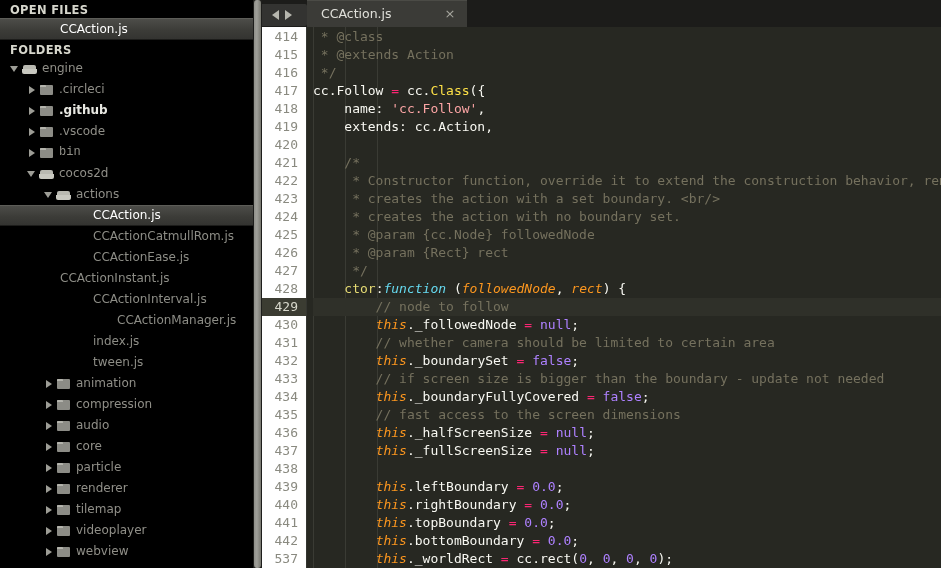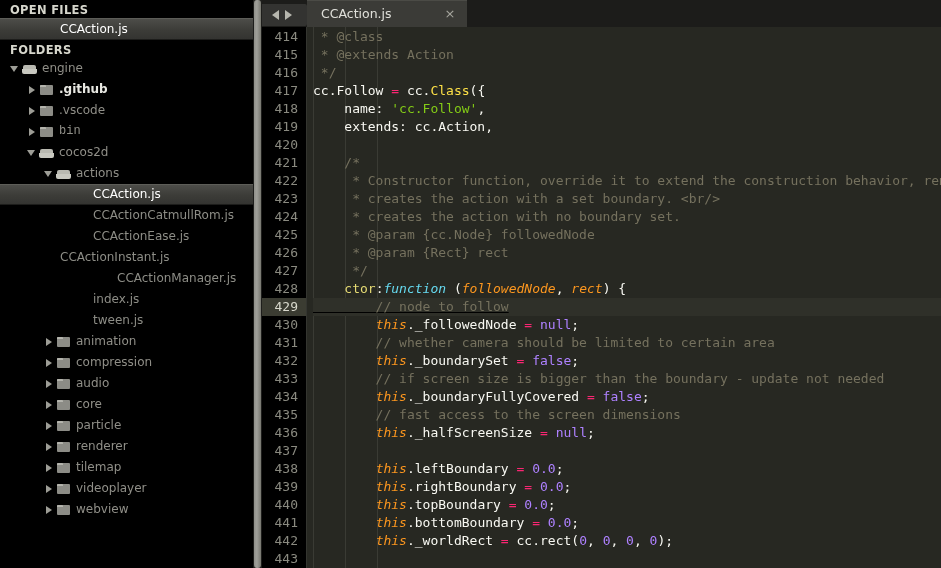--- a/index.html
+++ b/index.html
@@ -173,21 +173,21 @@
     left: 0; top: 27px; right: 0; bottom: 0;
     background: #272822;
     overflow: hidden;
     display: flex;
     font-family: "DejaVu Sans Mono", monospace;
     font-size: 13px;
   }
   #gutter {
     width: 54px;
     flex: 0 0 54px;
-    background: #000000;
+    background: #ffffff;
     position: relative;
     padding-top: 1px;
   }
   #gutter .ln {
     height: 18px; line-height: 18px;
     text-align: right;
     padding-right: 9px;
     color: #8a8a80;
     font-size: 13px;
   }
@@ -200,34 +200,34 @@
     background:#343530;
   }
   #code {
     flex: 1 1 auto;
     position: relative;
     padding-top: 1px;
     padding-left: 6px;
     overflow: hidden;
   }
   .cl { height: 18px; line-height: 18px; white-space: pre; }
-  .cl.cur { background: #2f3029; text-decoration: underline; }
+  .cl.cur { background: #2f3029; }
   .iguide {
     position: absolute;
     top: 0; width: 1px; height: 100%;
     background: #3a3b34;
     z-index: 0;
   }
   #code .cl { position: relative; z-index: 1; }
 
   
   .c  { color: #75715e; }  
   .k  { color: #ae81ff; }  
   .op { color: #f92672; }  
-  .st { color: #84cc16; }  
+  .st { color: #fca5a5; }  
   .fn { color: #66d9ef; font-style: italic; }  
   .cls{ color: #fde047; }
   .th { color: #fd971f; font-style: italic; }  
   .pl { color: #f8f8f2; }  
   .y  { color: #e6db74; }  
 </style>
 </head>
 <body>
 
 <div id="app">
@@ -241,20 +241,25 @@
           <span class="lbl">CCAction.js</span>
         </div>
       </div>
     <div class="side-head">FOLDERS</div>
     <div id="folder-tree">
         <div class="row dir" style="padding-left: 10px;">
           <span class="arrow open"></span>
           <span class="fic open"></span>
           <span class="lbl">engine</span>
         </div>
+        <div class="row dir" style="padding-left: 27px;">
+          <span class="arrow closed"></span>
+          <span class="fic closed"></span>
+          <span class="lbl">.circleci</span>
+        </div>
         <div class="row dir bold" style="padding-left: 27px;">
           <span class="arrow closed"></span>
           <span class="fic closed"></span>
           <span class="lbl">.github</span>
         </div>
         <div class="row dir" style="padding-left: 27px;">
           <span class="arrow closed"></span>
           <span class="fic closed"></span>
           <span class="lbl">.vscode</span>
         </div>
@@ -285,20 +290,25 @@
         </div>
         <div class="row file" style="padding-left: 61px;">
           <span class="arrow none"></span>
           <span class="fic none"></span>
           <span class="lbl">CCActionEase.js</span>
         </div>
         <div class="row file" style="padding-left: 28px;">
           <span class="arrow none"></span>
           <span class="fic none"></span>
           <span class="lbl">CCActionInstant.js</span>
+        </div>
+        <div class="row file" style="padding-left: 61px;">
+          <span class="arrow none"></span>
+          <span class="fic none"></span>
+          <span class="lbl">CCActionInterval.js</span>
         </div>
         <div class="row file" style="padding-left: 61px; gap: 12px;">
           <span class="arrow none"></span>
           <span class="fic none"></span>
           <span class="lbl">CCActionManager.js</span>
         </div>
         <div class="row file" style="padding-left: 61px; text-align: center;">
           <span class="arrow none"></span>
           <span class="fic none"></span>
           <span class="lbl">index.js</span>
@@ -401,21 +411,21 @@
           <div class="ln">433</div>
           <div class="ln">434</div>
           <div class="ln">435</div>
           <div class="ln">436</div>
           <div class="ln">437</div>
           <div class="ln">438</div>
           <div class="ln">439</div>
           <div class="ln">440</div>
           <div class="ln">441</div>
           <div class="ln">442</div>
-          <div class="ln">443</div>
+          <div class="ln">537</div>
         </div>
       <div id="code">
         <div class="iguide" style="left:6px"></div>
         <div class="iguide" style="left:38px"></div>
         <div class="iguide" style="left:70px"></div>
       <div class="cl"><span class="c"> * @class</span></div>
           <div class="cl"><span class="c"> * @extends Action</span></div>
           <div class="cl"><span class="c"> */</span></div>
           <div class="cl"><span class="pl">cc.Follow </span><span class="op">=</span><span class="pl"> cc.</span><span class="cls">Class</span><span class="pl">({</span></div>
           <div class="cl"><span class="pl">    name: </span><span class="st">'cc.Follow'</span><span class="pl">,</span></div>
@@ -430,20 +440,21 @@
           <div class="cl"><span class="c">     */</span></div>
           <div class="cl"><span class="pl">    </span><span class="y">ctor</span><span class="pl">:</span><span class="fn">function</span><span class="pl"> (</span><span class="th">followedNode</span><span class="pl">, </span><span class="th">rect</span><span class="pl">) {</span></div>
           <div class="cl cur"><span class="c">        // node to follow</span></div>
           <div class="cl"><span class="pl">        </span><span class="th">this</span><span class="pl">._followedNode </span><span class="op">=</span><span class="pl"> </span><span class="k">null</span><span class="pl">;</span></div>
           <div class="cl"><span class="c">        // whether camera should be limited to certain area</span></div>
           <div class="cl"><span class="pl">        </span><span class="th">this</span><span class="pl">._boundarySet </span><span class="op">=</span><span class="pl"> </span><span class="k">false</span><span class="pl">;</span></div>
           <div class="cl"><span class="c">        // if screen size is bigger than the boundary - update not needed</span></div>
           <div class="cl"><span class="pl">        </span><span class="th">this</span><span class="pl">._boundaryFullyCovered </span><span class="op">=</span><span class="pl"> </span><span class="k">false</span><span class="pl">;</span></div>
           <div class="cl"><span class="c">        // fast access to the screen dimensions</span></div>
           <div class="cl"><span class="pl">        </span><span class="th">this</span><span class="pl">._halfScreenSize </span><span class="op">=</span><span class="pl"> </span><span class="k">null</span><span class="pl">;</span></div>
+          <div class="cl"><span class="pl">        </span><span class="th">this</span><span class="pl">._fullScreenSize </span><span class="op">=</span><span class="pl"> </span><span class="k">null</span><span class="pl">;</span></div>
           <div class="cl">&nbsp;</div>
           <div class="cl"><span class="pl">        </span><span class="th">this</span><span class="pl">.leftBoundary </span><span class="op">=</span><span class="pl"> </span><span class="k">0.0</span><span class="pl">;</span></div>
           <div class="cl"><span class="pl">        </span><span class="th">this</span><span class="pl">.rightBoundary </span><span class="op">=</span><span class="pl"> </span><span class="k">0.0</span><span class="pl">;</span></div>
           <div class="cl"><span class="pl">        </span><span class="th">this</span><span class="pl">.topBoundary </span><span class="op">=</span><span class="pl"> </span><span class="k">0.0</span><span class="pl">;</span></div>
           <div class="cl"><span class="pl">        </span><span class="th">this</span><span class="pl">.bottomBoundary </span><span class="op">=</span><span class="pl"> </span><span class="k">0.0</span><span class="pl">;</span></div>
           <div class="cl"><span class="pl">        </span><span class="th">this</span><span class="pl">._worldRect </span><span class="op">=</span><span class="pl"> cc.rect(</span><span class="k">0</span><span class="pl">, </span><span class="k">0</span><span class="pl">, </span><span class="k">0</span><span class="pl">, </span><span class="k">0</span><span class="pl">);</span></div>
         </div>
     </div>
 
   </div>

